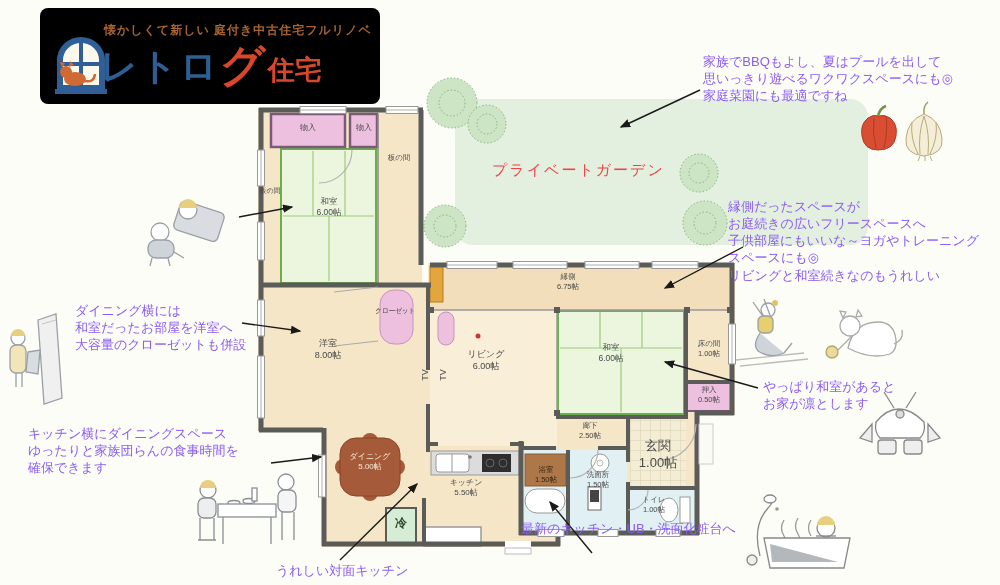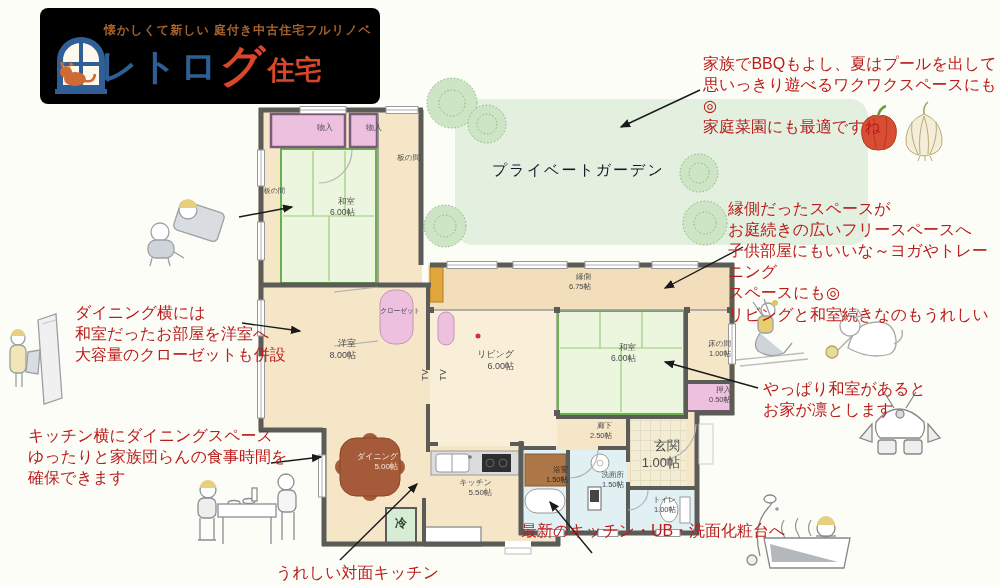--- a/index.html
+++ b/index.html
@@ -1,30 +1,30 @@
 <!DOCTYPE html>
 <html><head>
 <meta charset="utf-8">
 <style>
   html,body{margin:0;padding:0;background:#e8e8e8;}
   .canvas{position:relative;width:1000px;height:585px;background:#fdfdf7;overflow:hidden;
           font-family:"Liberation Sans","DejaVu Sans",sans-serif;}
   svg.plan{position:absolute;left:0;top:0;}
-  .note{position:absolute;font-size:16px;line-height:1.32;color:#b91c1c;white-space:pre-line;}
-  .rlabel{position:absolute;text-align:right;color:#4a4a4a;font-size:8px;line-height:1.3;}
+  .note{position:absolute;font-size:13px;line-height:1.32;color:#8b5cf6;white-space:pre-line;}
+  .rlabel{position:absolute;text-align:center;color:#4a4a4a;font-size:8px;line-height:1.3;}
   .rlabel span{display:block;}
   .on-dark{color:#f7ead6;}
   .tvmark{position:absolute;font-size:9px;color:#555;transform:rotate(-90deg);transform-origin:center;width:14px;text-align:center;}
   .logo-patch{position:absolute;left:40px;top:8px;width:340px;height:96px;background:#000000;border-radius:8px;}
   .logo-tagline{position:absolute;left:64px;top:14px;width:270px;font-size:12px;font-weight:bold;color:#a8632f;letter-spacing:1px;}
   .logo-row{position:absolute;left:60px;top:26px;white-space:nowrap;}
   .logo-blue{font-size:37px;font-weight:900;color:#2e5f94;letter-spacing:2px;}
   .logo-red-big{font-size:45px;font-weight:900;color:#d9472b;position:relative;top:2px;}
   .logo-red{font-size:27px;font-weight:900;color:#d9472b;margin-left:2px;margin-top:44px;}
-  .garden-label{position:absolute;left:492px;top:161px;width:200px;font-size:15px;color:#0f172a;letter-spacing:2px;white-space:nowrap;}
+  .garden-label{position:absolute;left:492px;top:161px;width:200px;font-size:15px;color:#ef4444;letter-spacing:2px;white-space:nowrap;}
   .fridge-label{position:absolute;left:386px;top:515px;width:30px;text-align:center;font-size:12px;font-weight:bold;color:#2d4a2d;}
 </style>
 </head>
 <body>
 
 <div class="canvas">
 
   <svg class="plan" width="1000" height="585" viewBox="0 0 1000 585">
     <defs>
       <marker id="ah" markerWidth="9" markerHeight="8" refX="6.5" refY="3" orient="auto">

